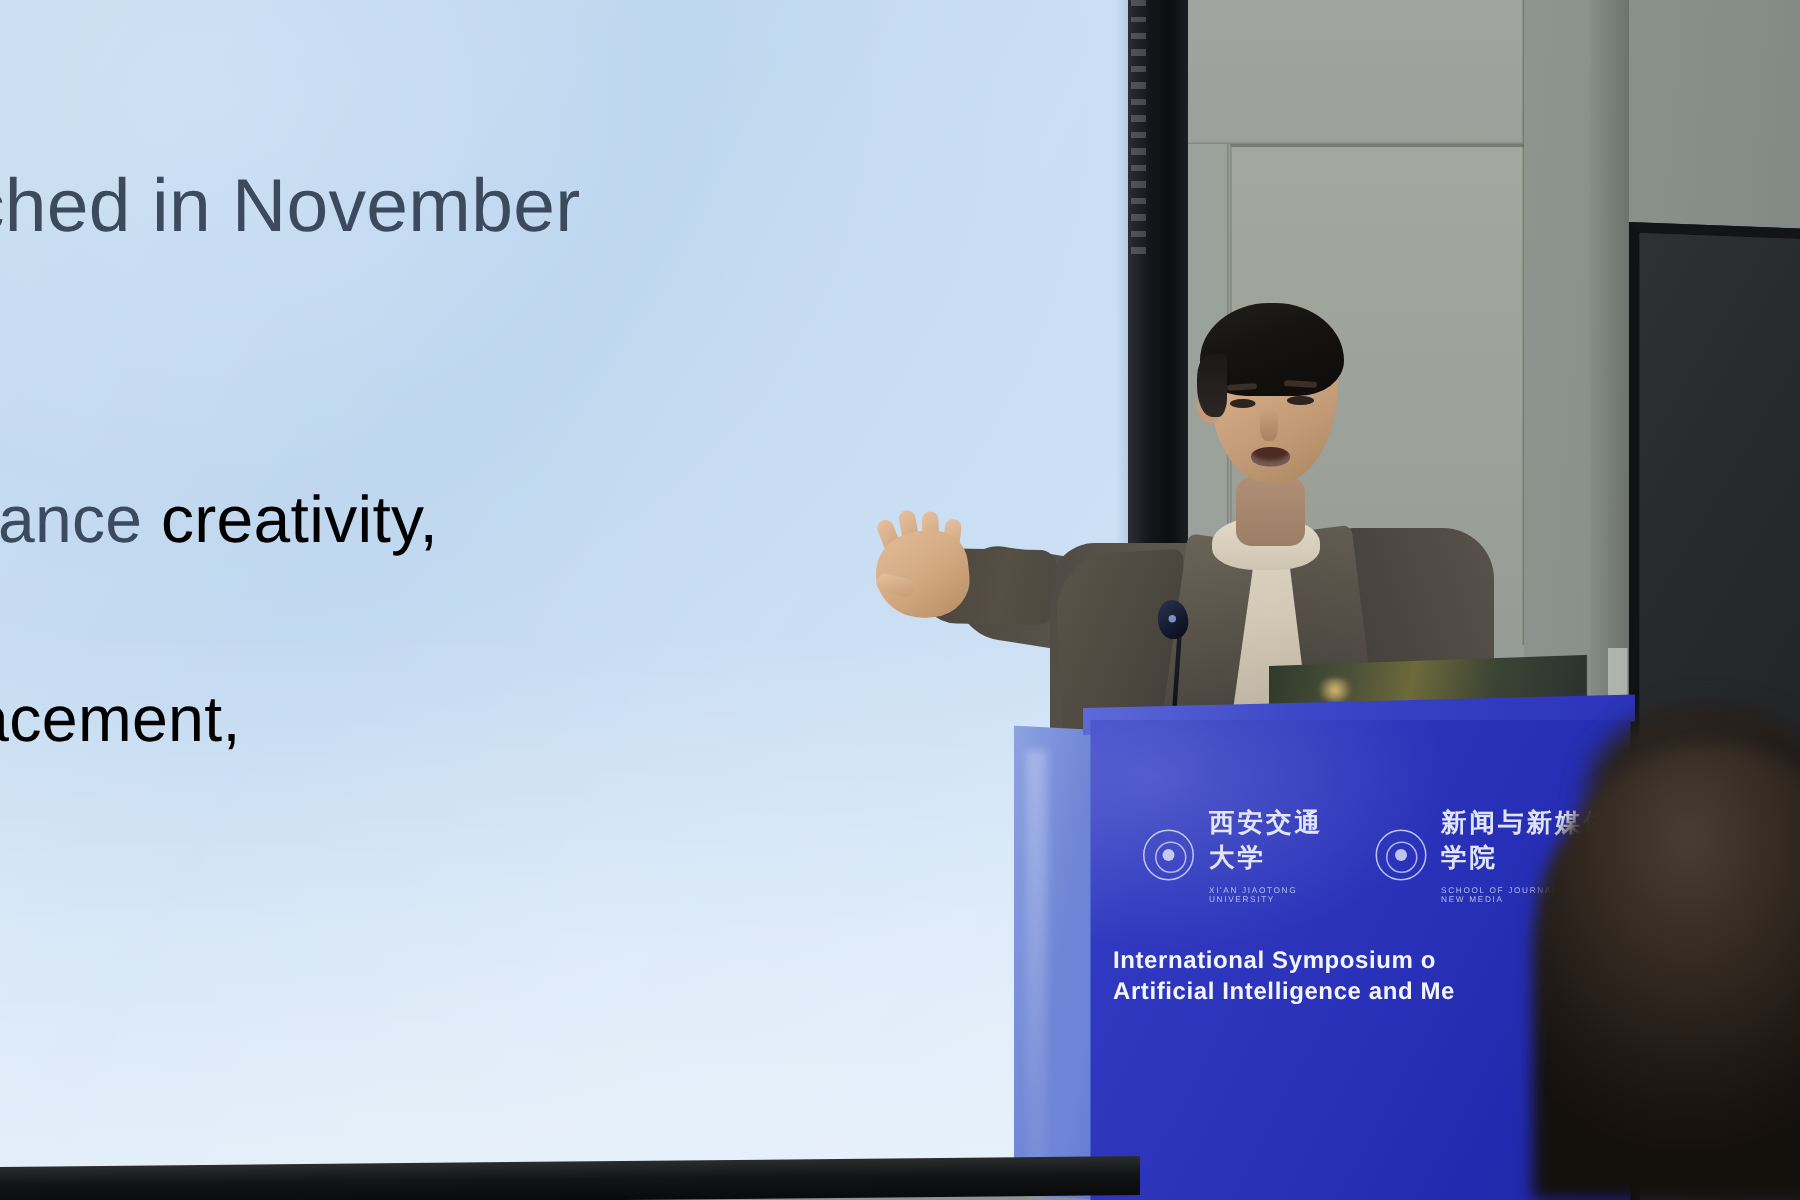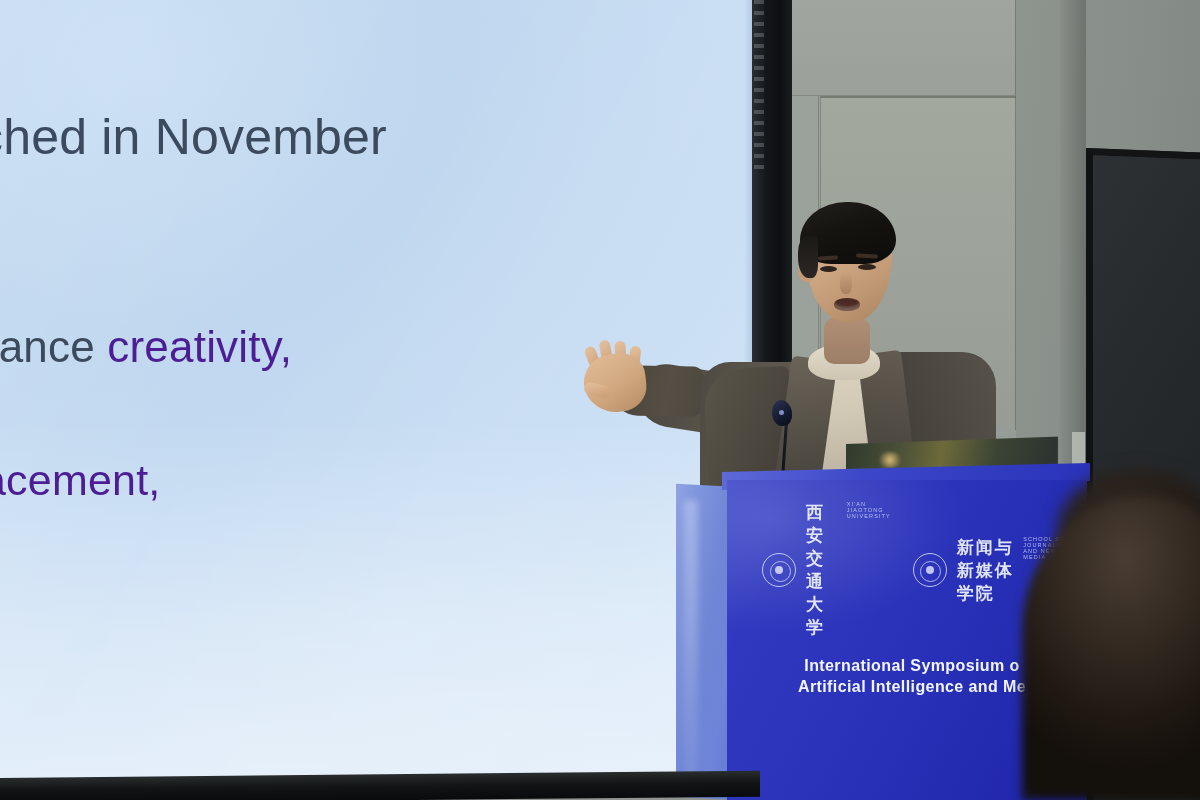--- a/index.html
+++ b/index.html
@@ -121,21 +121,21 @@
     font-size:50px; color:#3b4a5c;
   }
   .line2 {
     left:-26px; top:322px;
     font-size:44px; color:#3b4a5c;
   }
   .line3 {
     left:-18px; top:456px;
     font-size:43px;
   }
-  .hl { color:#4c1d95; }
+  .hl { color:#000000; }
 
   
   .podium-side {
     position:absolute; left:676px; top:487px; width:62px; height:313px;
     background:linear-gradient(100deg,#8fa3e2 0%,#7f95dc 20%,#6f86d6 48%,#6d84d8 72%,#5f77d2 100%);
     transform:skewY(3deg); transform-origin:right top;
   }
   .podium-side-hl {
     position:absolute; left:684px; top:500px; width:14px; height:300px;
     background:linear-gradient(180deg, rgba(255,255,255,.28), rgba(255,255,255,.05));
@@ -168,35 +168,34 @@
   .logo-mark::before {
     content:""; position:absolute; left:50%; top:50%;
     width:19px; height:19px; margin:-9.5px 0 0 -9.5px;
     border-radius:50%; border:1.4px solid rgba(225,232,255,.72);
   }
   .logo-mark::after {
     content:""; position:absolute; left:50%; top:50%;
     width:8px; height:8px; margin:-4px 0 0 -4px;
     border-radius:50%; background:rgba(228,234,255,.80);
   }
-  .logo-words { display:flex; flex-direction:row; gap:8px; }
+  .logo-words { display:flex; flex-direction:column; gap:8px; }
   .logo-cn {
     font-size:17px; color:#eef2ff; letter-spacing:2px;
     filter:blur(.45px); font-weight:700; opacity:.93;
   }
   .logo-en {
     font-size:5.5px; color:#d4dcfb; letter-spacing:1.1px;
     filter:blur(.5px); opacity:.80;
   }
   .logo-block-2 { display:flex; align-items:center; gap:10px; }
   .logo-block-1 { display:flex; align-items:center; gap:10px; }
 
   .podium-title {
-    position:absolute; left:742px; top:655px; width:340px;
-    text-align:center;
+    position:absolute; left:742px; top:630px; width:340px;
   }
   .podium-title .t-en {
     font-size:16px; font-weight:700; color:#f2f5ff;
     letter-spacing:.4px; line-height:21px;
     filter:blur(.4px); white-space:nowrap;
   }
   .podium-title .t-cn {
     margin-top:9px; font-size:10px; color:#cfd8f8;
     letter-spacing:2.2px; filter:blur(.6px); opacity:.85;
     white-space:nowrap;

